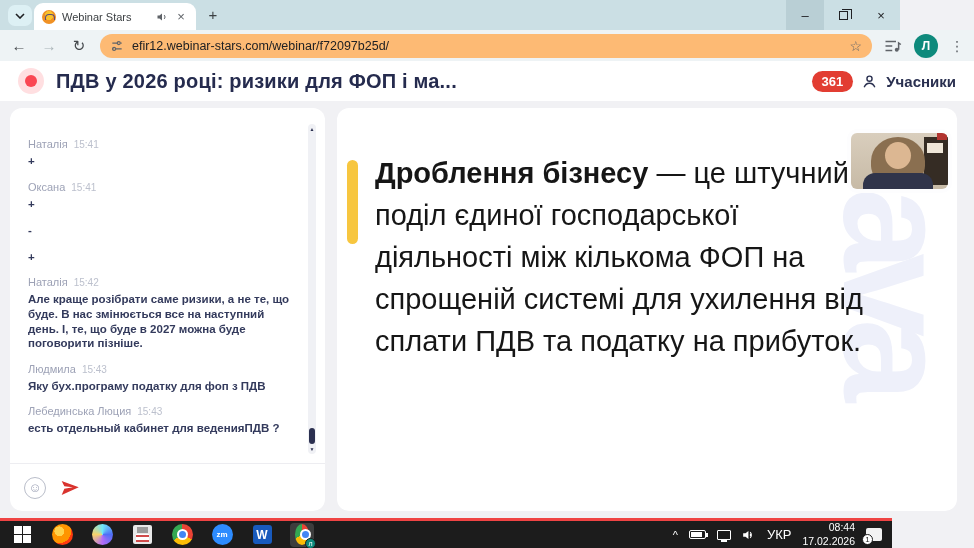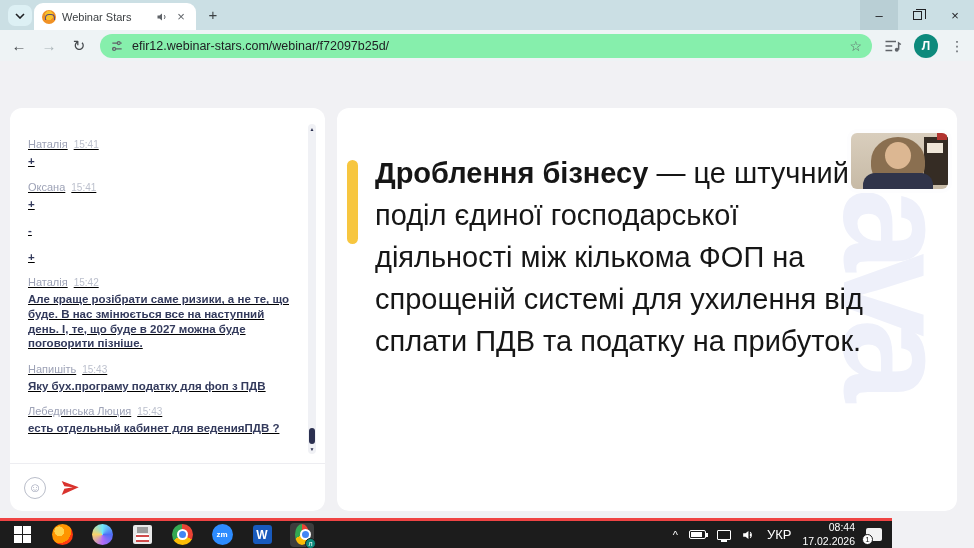--- a/index.html
+++ b/index.html
@@ -1,41 +1,41 @@
 <!DOCTYPE html>
 <html><head>
 <meta charset="utf-8">
 <style>
   * { margin:0; padding:0; box-sizing:border-box; }
   html,body { width:974px; height:548px; }
   body { font-family:"Liberation Sans", sans-serif; background:#f1f1f4; overflow:hidden; }
   .screen { position:absolute; inset:0; width:974px; height:548px; }
 
   
-  .tabstrip { position:absolute; left:0; top:0; width:974px; height:30px; background:#cbdfe4; }
+  .tabstrip { position:absolute; left:0; top:0; width:900px; height:30px; background:#cbdfe4; }
   .tab-search { position:absolute; left:8px; top:5px; width:24px; height:21px; border-radius:7px;
     background:#ddf0f4; display:flex; align-items:center; justify-content:center; }
   .tab { position:absolute; left:34px; top:3px; width:162px; height:27px; background:#fff;
     border-radius:9px 9px 0 0; display:flex; align-items:center; padding:0 8px; gap:6px; }
   .favicon { width:14px; height:14px; border-radius:50%; background:radial-gradient(circle at 50% 40%, #f8c22a 0 40%, #f09124 41% 100%); position:relative; flex:none;}
   .favicon:after{content:""; position:absolute; left:3px; top:4px; width:8px; height:5px; border-radius:4px 4px 0 0; border:1.5px solid #5a4a7a; border-bottom:none;}
   .tab-title { font-size:11px; color:#3c4043; flex:1; white-space:nowrap; overflow:hidden; }
   .tab-icon { width:12px; height:12px; flex:none; }
   .tab-close { font-size:13px; color:#5f6368; width:14px; text-align:center; flex:none; cursor:default;}
   .newtab { position:absolute; left:204px; top:6px; font-size:15px; color:#3c4043; width:18px; text-align:center;}
   .wincontrols { position:absolute; right:0; top:0; height:30px; display:flex; }
   .winbtn { width:38px; height:30px; display:flex; align-items:center; justify-content:center; font-size:13px; color:#202124;}
   .winbtn.min { background:#b9cfd5; }
   .restore-glyph { width:9px; height:9px; border:1px solid #202124; position:relative; }
   .restore-glyph:before { content:""; position:absolute; left:2px; top:-3px; width:9px; height:9px; border:1px solid #202124; border-left:none; border-bottom:none;}
 
   .toolbar { position:absolute; left:0; top:30px; width:974px; height:31px; background:#eef3f5; display:flex; align-items:center; padding:0 10px; gap:12px;}
   .navbtn { font-size:15px; color:#45494d; width:18px; text-align:center; }
   .navbtn.disabled { color:#aab4b8; }
-  .omnibox { flex:1; height:24px; background:#86efac; border-radius:13px; display:flex; align-items:center; padding:0 10px; gap:8px; }
+  .omnibox { flex:1; height:24px; background:#fdba74; border-radius:13px; display:flex; align-items:center; padding:0 10px; gap:8px; }
   .url-text { font-size:12.5px; color:#202124; flex:1; white-space:nowrap; overflow:hidden;}
   .star { font-size:14px; color:#5f6368; }
   .avatar { width:24px; height:24px; border-radius:50%; background:#0d8a7c; color:#fff; font-size:12px; font-weight:700; display:flex; align-items:center; justify-content:center;}
   .menu-dots { font-size:14px; color:#5f6368; }
 
   
   .app-header { position:absolute; left:0; top:61px; width:974px; height:40px; background:#fff; display:flex; align-items:center; padding:0 18px; box-shadow:0 1px 0 #e7e7ec;}
   .rec { width:26px; height:26px; border-radius:50%; background:#ffdfe1; display:flex; align-items:center; justify-content:center; margin-right:12px; flex:none;}
   .rec i { width:12px; height:12px; border-radius:50%; background:#fa4753; display:block;}
   .app-title { font-size:20px; font-weight:700; color:#252b4e; letter-spacing:.2px; flex:1; white-space:nowrap; overflow:hidden;}
@@ -43,21 +43,21 @@
   .count-badge { background:#e23d32; color:#fff; font-size:13px; font-weight:700; border-radius:12px; padding:3px 10px;}
   .participants-label { font-size:15px; font-weight:600; color:#2a3050; }
 
   
   .content { position:absolute; left:0; top:101px; width:974px; height:417px; background:#f1f1f4; }
   .card { background:#fff; border-radius:12px; position:absolute; }
 
   
   .chat-card { left:10px; top:7px; width:315px; height:403px; overflow:hidden; }
   .messages { position:absolute; left:18px; top:30px; right:30px; bottom:56px; overflow:hidden; }
-  .msg { margin-bottom:12px;text-decoration:underline; }
+  .msg { margin-bottom:12px; }
   .msg-head { font-size:11px; color:#9da2b6; margin-bottom:4px; }
   .msg-time { font-size:10px; color:#bcc0cd; margin-left:6px; }
   .msg-text { font-size:11.5px; font-weight:700; color:#333a5c; line-height:1.27; max-width:264px;}
   .chat-scrollbar { position:absolute; right:9px; top:16px; width:8px; height:330px; background:#f0f1f5; border-radius:4px; }
   .scroll-arrow { position:absolute; left:0; width:8px; text-align:center; font-size:5px; color:#2b3050; }
   .scroll-thumb { position:absolute; left:1px; bottom:10px; width:6px; height:16px; border-radius:3px; background:#2b3050; }
   .chat-input { position:absolute; left:0; right:0; bottom:0; height:48px; border-top:1px solid #ededf1; display:flex; align-items:center; padding:0 14px; gap:12px;}
   .chat-placeholder { flex:1; font-size:13px; color:#c6c9d6; }
   .emoji-btn { width:22px; height:22px; border:1.5px solid #b9bdc9; border-radius:50%; color:#9da2b6; font-size:13px; display:flex; align-items:center; justify-content:center;}
   .send-btn { width:24px; height:24px; display:flex; align-items:center; justify-content:center;}
@@ -154,20 +154,34 @@
     </div>
     <svg width="18" height="14" viewBox="0 0 24 18">
         <path d="M2 3h14M2 9h9M2 15h9" stroke="#5f6368" stroke-width="2"></path>
         <circle cx="17" cy="14" r="2.6" fill="#5f6368"></circle>
         <path d="M19.5 14V5l3 2" stroke="#5f6368" stroke-width="2" fill="none"></path>
       </svg>
     <div class="avatar">Л</div>
     <span class="menu-dots">⋮</span>
   </div>
 
+  <div class="app-header">
+    <span class="rec">
+        <i></i>
+      </span>
+    <span class="app-title">ПДВ у 2026 році: ризики для ФОП і ма...</span>
+    <div class="participants">
+      <span class="count-badge">361</span>
+      <svg width="17" height="17" viewBox="0 0 24 24">
+          <circle cx="12" cy="8" r="3.6" fill="none" stroke="#2a3050" stroke-width="2"></circle>
+          <path d="M4.5 20c1.6-4 4.4-5.6 7.5-5.6s5.9 1.6 7.5 5.6" fill="none" stroke="#2a3050" stroke-width="2"></path>
+        </svg>
+      <span class="participants-label">Учасники</span>
+    </div>
+  </div>
 
   <div class="content">
 
     <div class="card chat-card">
       <div class="messages">
         <div class="msg">
           <div class="msg-head"><span>Наталія</span><span class="msg-time">15:41</span></div>
           <div class="msg-text">+</div>
         </div>
         <div class="msg">
@@ -178,21 +192,21 @@
           <div class="msg-text">-</div>
         </div>
         <div class="msg">
           <div class="msg-text">+</div>
         </div>
         <div class="msg">
           <div class="msg-head"><span>Наталія</span><span class="msg-time">15:42</span></div>
           <div class="msg-text">Але краще розібрати саме ризики, а не те, що буде. В нас змінюється все на наступний день. І, те, що буде в 2027 можна буде поговорити пізніше.</div>
         </div>
         <div class="msg">
-          <div class="msg-head"><span>Напишіть</span><span class="msg-time">15:43</span></div>
+          <div class="msg-head"><span>Людмила</span><span class="msg-time">15:43</span></div>
           <div class="msg-text">Яку бух.програму податку для фоп з ПДВ</div>
         </div>
         <div class="msg">
           <div class="msg-head"><span>Лебединська Люция</span><span class="msg-time">15:43</span></div>
           <div class="msg-text">есть отдельный кабинет для веденияПДВ ?</div>
         </div>
       </div>
       <div class="chat-scrollbar">
         <span class="scroll-arrow" style="top:2px;">▲</span>
         <span class="scroll-thumb"></span>

